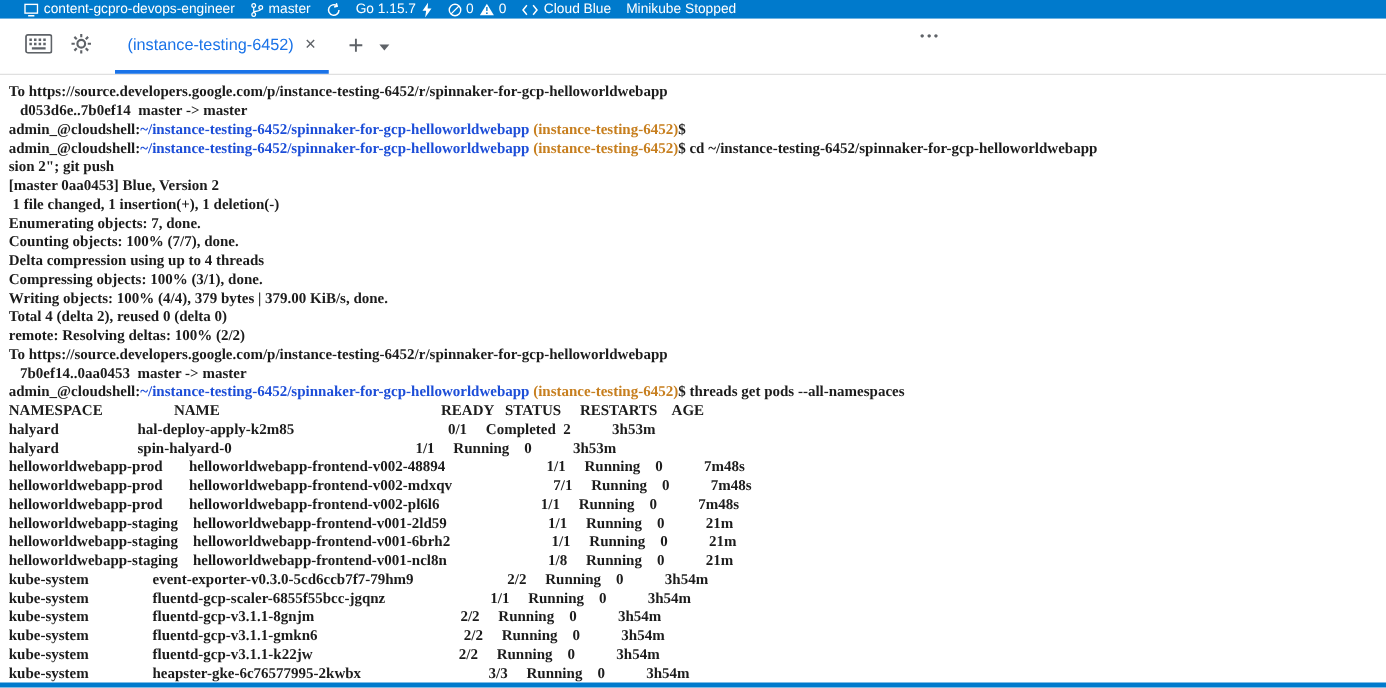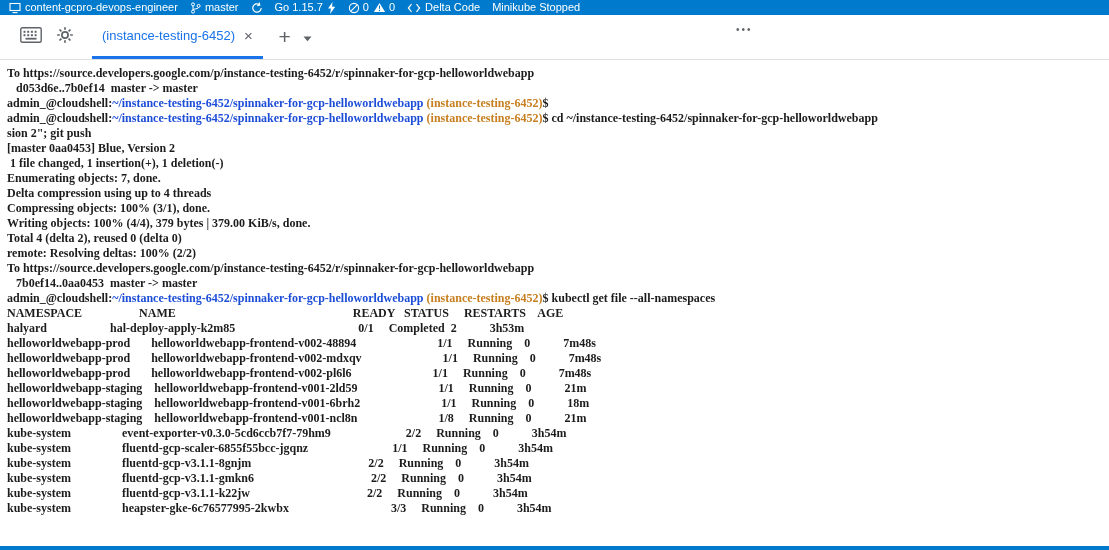--- a/index.html
+++ b/index.html
@@ -1,20 +1,20 @@
 <!DOCTYPE html>
 <html><head>
 <meta charset="utf-8">
 <style>
   * { margin:0; padding:0; box-sizing:border-box; }
   html,body { width:1109px; height:550px; overflow:hidden; background:#fff;
               font-family:"Liberation Sans", sans-serif; }
   
   .statusbar { height:15px; background:#007acc; display:flex; align-items:center;
-               gap:12px; padding:0 9px; color:#fff; font-size:11px; line-height:15px; }
+               gap:12px; padding:0 19px; color:#fff; font-size:11px; line-height:15px; }
   .sb-item { display:flex; align-items:center; gap:4px; white-space:nowrap; cursor:pointer; }
   .sb-item svg { display:block; flex:0 0 auto; }
   .sb-sub { display:flex; align-items:center; gap:3px; }
   
   .tabbar { position:relative; height:45px; background:#fff; border-bottom:1px solid #e0e0e0;
             display:flex; align-items:center; padding-left:14px; }
   .tb-btn { display:flex; align-items:center; justify-content:center; width:34px; height:34px;
             cursor:pointer; }
   .tab { align-self:stretch; display:flex; align-items:center; gap:9px; margin-left:10px;
          padding:0 10px; border-bottom:3px solid #1a73e8; cursor:pointer; }
@@ -96,21 +96,21 @@
       </span>
       <span>0</span>
     </span>
   </div>
   <div class="sb-item">
     <span>
       <svg width="14" height="10" viewBox="0 0 14 10">
           <path d="M4.5 1.2 L1.4 5 L4.5 8.8 M9.5 1.2 L12.6 5 L9.5 8.8" fill="none" stroke="#fff" stroke-width="1.2"></path>
         </svg>
     </span>
-    <span>Delta Code</span>
+    <span>Cloud Blue</span>
   </div>
   <div class="sb-item">
     <span>Minikube Stopped</span>
   </div>
 </div>
 
 <div class="tabbar">
   <div class="tb-btn">
     <span>
       <svg width="22" height="16" viewBox="0 0 22 16">
@@ -157,35 +157,37 @@
 <div class="terminal">
   <div id="terminal-buffer">
       <div class="term-line"><span>To https://source.developers.google.com/p/instance-testing-6452/r/spinnaker-for-gcp-helloworldwebapp</span></div>
       <div class="term-line"><span>   d053d6e..7b0ef14  master -&gt; master</span></div>
       <div class="term-line"><span>admin_@cloudshell:</span><span class="c-path">~/instance-testing-6452/spinnaker-for-gcp-helloworldwebapp</span><span> </span><span class="c-proj">(instance-testing-6452)</span><span>$</span></div>
       <div class="term-line"><span>admin_@cloudshell:</span><span class="c-path">~/instance-testing-6452/spinnaker-for-gcp-helloworldwebapp</span><span> </span><span class="c-proj">(instance-testing-6452)</span><span>$ cd ~/instance-testing-6452/spinnaker-for-gcp-helloworldwebapp</span></div>
       <div class="term-line"><span>sion 2"; git push</span></div>
       <div class="term-line"><span>[master 0aa0453] Blue, Version 2</span></div>
       <div class="term-line"><span> 1 file changed, 1 insertion(+), 1 deletion(-)</span></div>
       <div class="term-line"><span>Enumerating objects: 7, done.</span></div>
+      <div class="term-line"><span>Counting objects: 100% (7/7), done.</span></div>
       <div class="term-line"><span>Delta compression using up to 4 threads</span></div>
       <div class="term-line"><span>Compressing objects: 100% (3/1), done.</span></div>
       <div class="term-line"><span>Writing objects: 100% (4/4), 379 bytes | 379.00 KiB/s, done.</span></div>
       <div class="term-line"><span>Total 4 (delta 2), reused 0 (delta 0)</span></div>
       <div class="term-line"><span>remote: Resolving deltas: 100% (2/2)</span></div>
       <div class="term-line"><span>To https://source.developers.google.com/p/instance-testing-6452/r/spinnaker-for-gcp-helloworldwebapp</span></div>
       <div class="term-line"><span>   7b0ef14..0aa0453  master -&gt; master</span></div>
-      <div class="term-line"><span>admin_@cloudshell:</span><span class="c-path">~/instance-testing-6452/spinnaker-for-gcp-helloworldwebapp</span><span> </span><span class="c-proj">(instance-testing-6452)</span><span>$ kubectl get file --all-namespaces</span></div>
+      <div class="term-line"><span>admin_@cloudshell:</span><span class="c-path">~/instance-testing-6452/spinnaker-for-gcp-helloworldwebapp</span><span> </span><span class="c-proj">(instance-testing-6452)</span><span>$ threads get pods --all-namespaces</span></div>
       <div class="term-line"><span>NAMESPACE                   NAME                                                           READY   STATUS     RESTARTS    AGE</span></div>
       <div class="term-line"><span>halyard                     hal-deploy-apply-k2m85                                         0/1     Completed  2           3h53m</span></div>
+      <div class="term-line"><span>halyard                     spin-halyard-0                                                 1/1     Running    0           3h53m</span></div>
       <div class="term-line"><span>helloworldwebapp-prod       helloworldwebapp-frontend-v002-48894                           1/1     Running    0           7m48s</span></div>
-      <div class="term-line"><span>helloworldwebapp-prod       helloworldwebapp-frontend-v002-mdxqv                           1/1     Running    0           7m48s</span></div>
+      <div class="term-line"><span>helloworldwebapp-prod       helloworldwebapp-frontend-v002-mdxqv                           7/1     Running    0           7m48s</span></div>
       <div class="term-line"><span>helloworldwebapp-prod       helloworldwebapp-frontend-v002-pl6l6                           1/1     Running    0           7m48s</span></div>
       <div class="term-line"><span>helloworldwebapp-staging    helloworldwebapp-frontend-v001-2ld59                           1/1     Running    0           21m</span></div>
-      <div class="term-line"><span>helloworldwebapp-staging    helloworldwebapp-frontend-v001-6brh2                           1/1     Running    0           18m</span></div>
+      <div class="term-line"><span>helloworldwebapp-staging    helloworldwebapp-frontend-v001-6brh2                           1/1     Running    0           21m</span></div>
       <div class="term-line"><span>helloworldwebapp-staging    helloworldwebapp-frontend-v001-ncl8n                           1/8     Running    0           21m</span></div>
       <div class="term-line"><span>kube-system                 event-exporter-v0.3.0-5cd6ccb7f7-79hm9                         2/2     Running    0           3h54m</span></div>
       <div class="term-line"><span>kube-system                 fluentd-gcp-scaler-6855f55bcc-jgqnz                            1/1     Running    0           3h54m</span></div>
       <div class="term-line"><span>kube-system                 fluentd-gcp-v3.1.1-8gnjm                                       2/2     Running    0           3h54m</span></div>
       <div class="term-line"><span>kube-system                 fluentd-gcp-v3.1.1-gmkn6                                       2/2     Running    0           3h54m</span></div>
       <div class="term-line"><span>kube-system                 fluentd-gcp-v3.1.1-k22jw                                       2/2     Running    0           3h54m</span></div>
       <div class="term-line"><span>kube-system                 heapster-gke-6c76577995-2kwbx                                  3/3     Running    0           3h54m</span></div>
     </div>
 </div>
 

